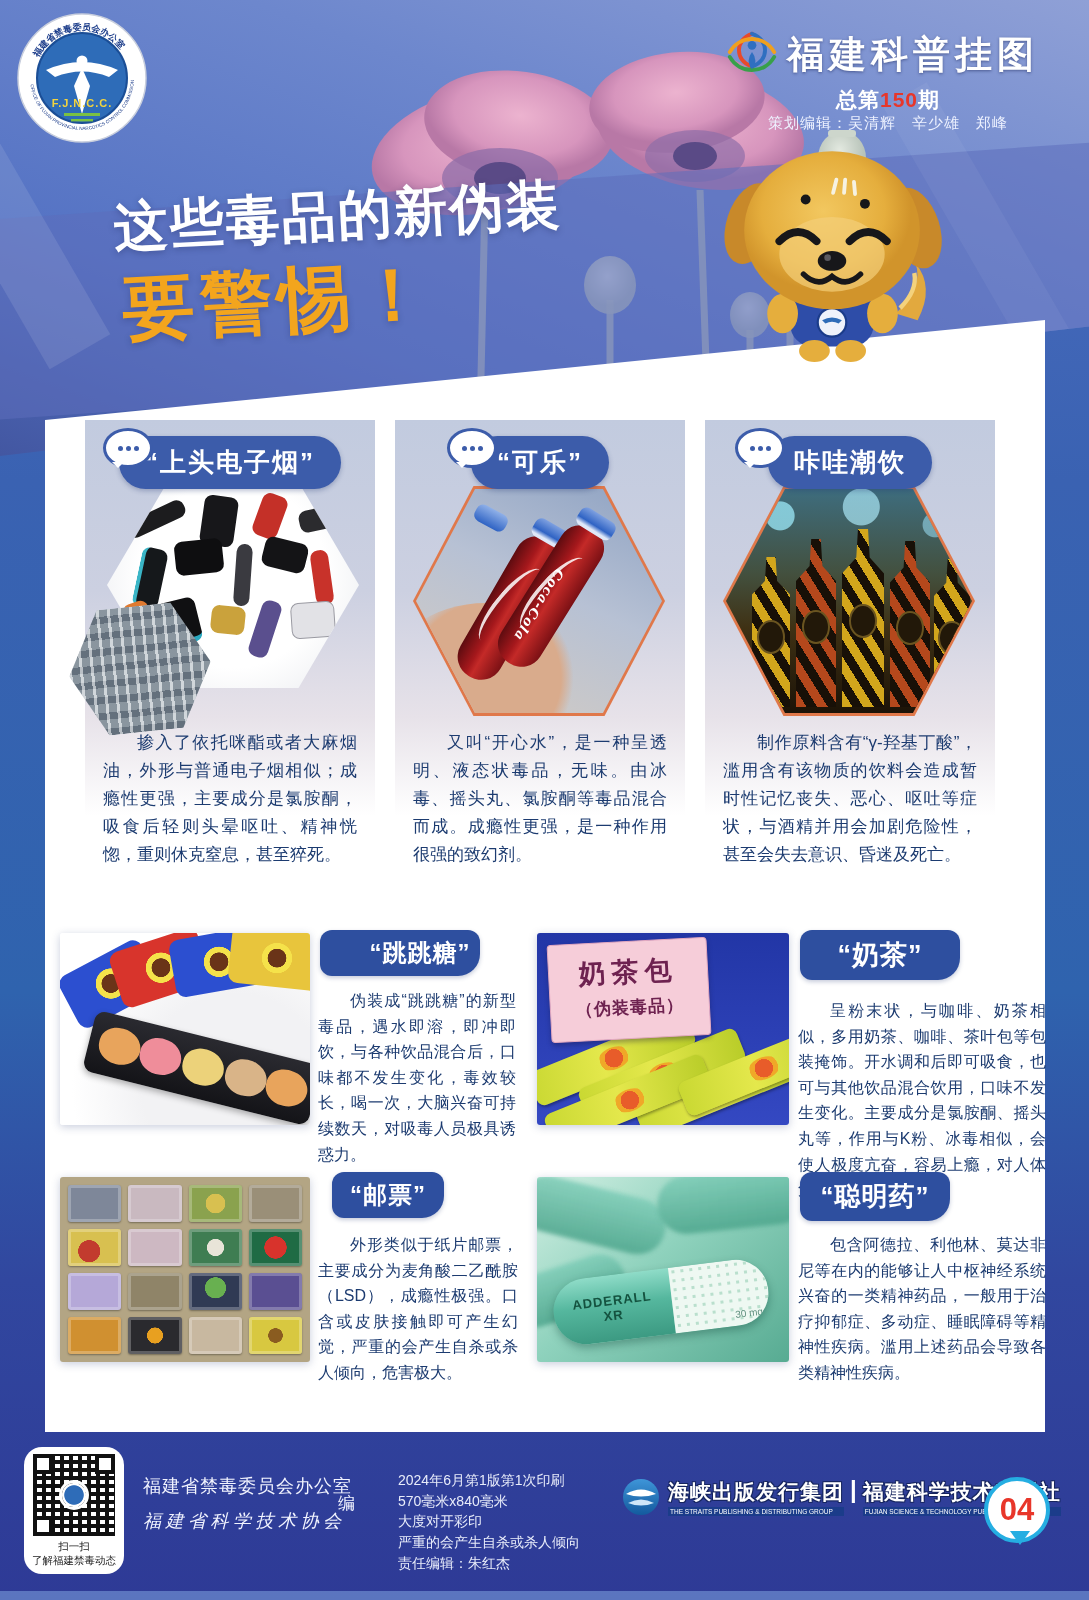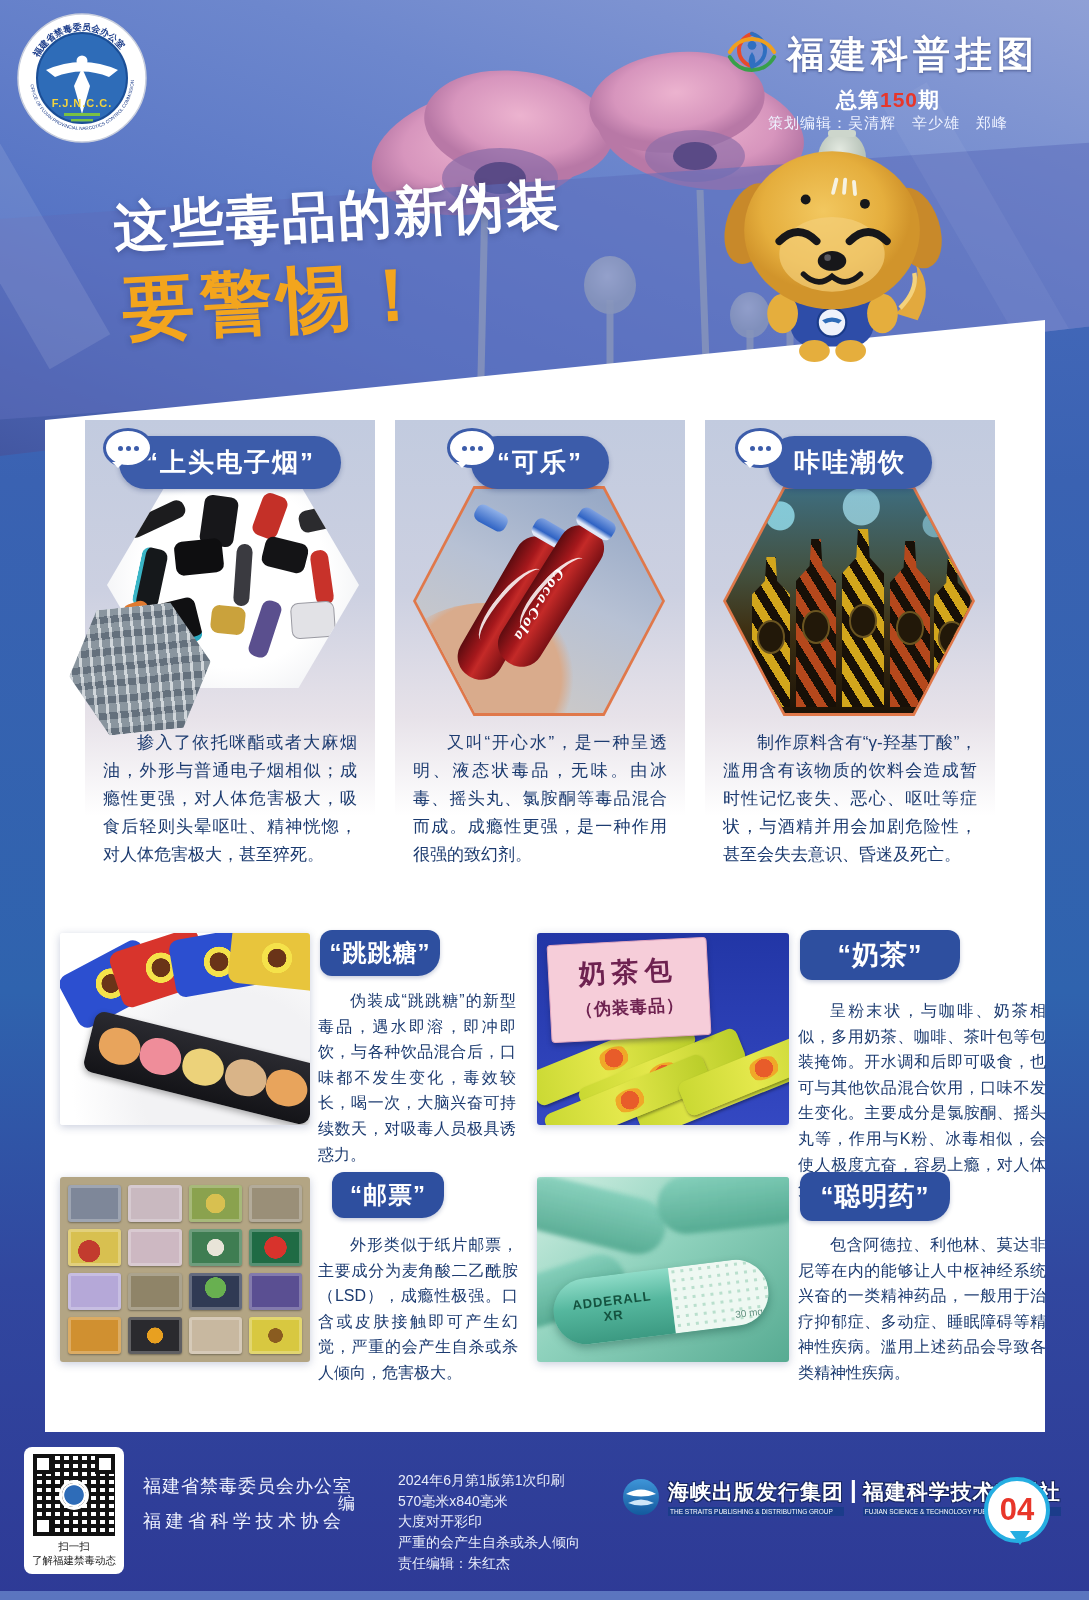--- a/index.html
+++ b/index.html
@@ -120,32 +120,32 @@
   .capsule{position:absolute;left:16px;top:92px;width:216px;height:66px;transform:rotate(-7deg);
        border-radius:36px;overflow:hidden;box-shadow:0 4px 8px rgba(10,60,50,.35);display:flex;}
   .cap-solid{width:55%;height:100%;background:linear-gradient(180deg,#8fdcc8 0%,#55b79e 45%,#3c9a82 100%);
        display:flex;flex-direction:column;align-items:center;justify-content:center;color:#14523f;
        font-weight:bold;font-size:13px;letter-spacing:1px;}
   .cap-clear{width:45%;height:100%;background:#eef8f2;position:relative;
        background-image:radial-gradient(#b9dfcd 24%,rgba(0,0,0,0) 26%);background-size:9px 9px;}
   .cap-dose{position:absolute;right:8px;bottom:6px;font-size:10px;color:#5f8f7e;}
   
   .qr-card{position:absolute;left:24px;top:1447px;width:100px;height:127px;background:#fff;
-       border-radius:8px;text-align:center;z-index:4;}
+       border-radius:18px;text-align:center;z-index:4;}
   .qr{margin:7px auto 3px auto;width:82px;height:82px;position:relative;
        background:
         repeating-linear-gradient(0deg,#111 0 4px,rgba(255,255,255,0) 4px 8px),
         repeating-linear-gradient(90deg,#111 0 4px,#fff 4px 9px);}
   .qr i{position:absolute;width:20px;height:20px;background:#fff;border:4px solid #111;box-sizing:border-box;}
   .qr .c{left:29px;top:29px;width:24px;height:24px;border:none;border-radius:50%;
        background:radial-gradient(circle,#2e6cb8 0 55%,#fff 60%);box-shadow:0 0 0 3px #fff;}
   .qr-cap{font-size:10.5px;color:#222;line-height:1.35;}
   .f-org{position:absolute;left:143px;top:1474px;color:#f2f4ff;font-size:18px;z-index:4;}
   .f-org .o1{letter-spacing:1px;}
-  .f-org .o2{margin-top:11px;letter-spacing:4.5px;}
+  .f-org .o2{margin-top:11px;letter-spacing:4.5px;font-style:italic;}
   .f-role{position:absolute;left:338px;top:1492px;color:#f2f4ff;font-size:17px;z-index:4;}
   .f-print{position:absolute;left:398px;top:1470px;color:#e8ecfa;font-size:14px;line-height:1.48;z-index:4;}
   .pub{position:absolute;left:622px;top:1478px;z-index:4;display:flex;align-items:flex-start;gap:8px;}
   .pub-names{display:flex;align-items:flex-start;gap:6px;}
   .pub-cn{font-size:21px;font-weight:900;color:#fff;letter-spacing:1px;
        text-shadow:1px 1px 0 #16255e,-1px 1px 0 #16255e,1px -1px 0 #16255e,-1px -1px 0 #16255e;}
   .pub-en{display:block;font-size:6.5px;font-weight:normal;letter-spacing:0;background:#1b3c8a;
        color:#fff;padding:1px 2px;margin-top:1px;text-shadow:none;white-space:nowrap;}
   .pub-sep{color:#fff;font-size:24px;font-weight:bold;margin-top:-2px;}
   .bookno{position:absolute;left:648px;top:1514px;font-family:"Liberation Serif","DejaVu Serif",serif;
@@ -320,21 +320,21 @@
       <span class="dev" style="left:128px;top:62px;width:16px;height:62px;background:#3a3a40;transform:rotate(4deg);"></span>
       <span class="dev" style="left:156px;top:58px;width:44px;height:30px;background:#141416;transform:rotate(14deg);"></span>
       <span class="dev" style="left:206px;top:68px;width:18px;height:55px;background:#c8322a;transform:rotate(-8deg);"></span>
       <span class="dev" style="left:52px;top:118px;width:40px;height:40px;background:#101012;border-bottom:5px solid #29a8c0;transform:rotate(-14deg);"></span>
       <span class="dev" style="left:104px;top:124px;width:34px;height:28px;background:#caa23c;transform:rotate(6deg);"></span>
       <span class="dev" style="left:148px;top:118px;width:20px;height:58px;background:#5a4f8e;transform:rotate(18deg);"></span>
       <span class="dev" style="left:184px;top:120px;width:42px;height:34px;background:#e2e2e6;border:1px solid #9a9aa2;transform:rotate(-4deg);"></span>
       <span class="dev" style="left:18px;top:120px;width:26px;height:30px;background:#e07a30;transform:rotate(-20deg);"></span>
     </div>
     <div class="hexwrap hex vials" style="left:-16px;top:186px;"></div>
-    <p class="card-desc">掺入了依托咪酯或者大麻烟油，外形与普通电子烟相似；成瘾性更强，对人体危害极大，吸食后轻则头晕呕吐、精神恍惚，对人体危害极大，甚至猝死。</p>
+    <p class="card-desc">掺入了依托咪酯或者大麻烟油，外形与普通电子烟相似；成瘾性更强，主要成分是氯胺酮，吸食后轻则头晕呕吐、精神恍惚，重则休克窒息，甚至猝死。</p>
   </div>
 
   <div class="hexcard" style="left:395px;top:420px;">
     <div class="bub" style="left:52px;top:8px;">
         <i></i>
         <i></i>
         <i></i>
       </div>
     <div class="pill">“可乐”</div>
     <div class="hexwrap hex hexborder" style="left:18px;top:66px;">
@@ -375,21 +375,21 @@
     <span class="pk" style="left:112px;top:0px;background:#2c4fd0;transform:rotate(-10deg);"></span>
     <span class="pk" style="left:170px;top:-4px;background:#e8c53c;transform:rotate(6deg);"></span>
     <div class="tray">
       <span class="pile" style="left:10px;background:#e8a45c;"></span>
       <span class="pile" style="left:52px;background:#ef8d9a;"></span>
       <span class="pile" style="left:96px;background:#ecd27a;"></span>
       <span class="pile" style="left:140px;background:#d9b488;"></span>
       <span class="pile" style="left:182px;background:#e8a45c;"></span>
     </div>
   </div>
-  <div class="tag" style="left:320px;top:930px;width:120px;">“跳跳糖”</div>
+  <div class="tag" style="left:320px;top:930px;width:120px;padding-left:40px;">“跳跳糖”</div>
   <p class="sec-desc" style="left:318px;top:972px;width:198px;">伪装成“跳跳糖”的新型毒品，遇水即溶，即冲即饮，与各种饮品混合后，口味都不发生变化，毒效较长，喝一次，大脑兴奋可持续数天，对吸毒人员极具诱惑力。</p>
 
   <div class="photo milktea" style="left:537px;top:933px;">
     <span class="mt" style="left:-10px;top:108px;"></span>
     <span class="mt" style="left:40px;top:124px;"></span>
     <span class="mt" style="left:96px;top:140px;"></span>
     <span class="mt" style="left:6px;top:150px;"></span>
     <span class="mt" style="left:140px;top:118px;"></span>
     <div class="mtsign">
       <div class="l1">奶茶包</div>

